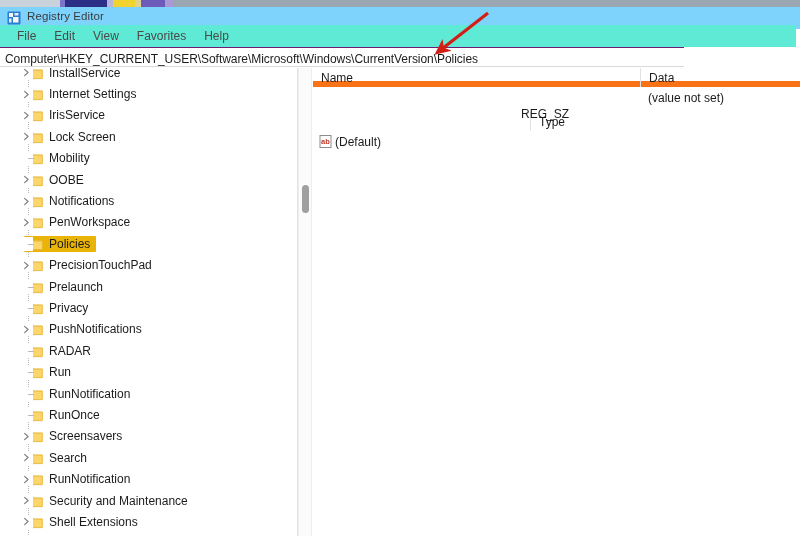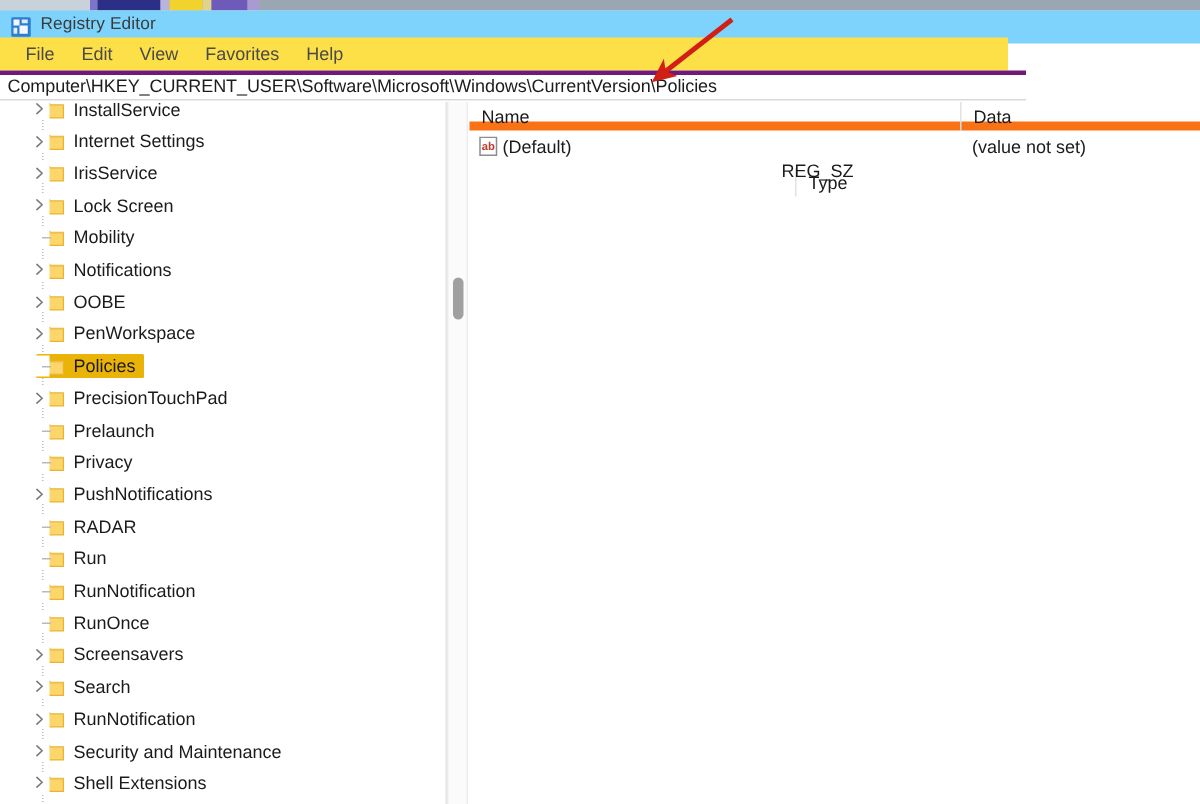--- a/index.html
+++ b/index.html
@@ -48,44 +48,44 @@
     font-size: 11.5px;
     color: #3b3b3b;
     letter-spacing: .1px;
     white-space: nowrap;
   }
 
   
   .menubar {
     position: absolute;
     top: 25px; left: 0;
-    width: 672px; height: 22px;
-    background: #fde047;
+    width: 796px; height: 22px;
+    background: #5eead4;
     display: flex;
     align-items: center;
     padding-left: 8px;
   }
   .menu-item {
     font-size: 12px;
     color: #4a4a4a;
     padding: 2px 9px;
     white-space: nowrap;
     cursor: default;
   }
 
   
   .addressbar {
     position: absolute;
     top: 47px; left: 0;
     width: 684px; height: 20px;
     background: #ffffff;
-    border-top: 3px solid #701a75;
+    border-top: 1px solid #701a75;
     border-bottom: 1px solid #d9d9d9;
     display: flex;
-    align-items: flex-start;
+    align-items: flex-end;
   }
   .address-text {
     font-size: 12px;
     color: #1c1c1c;
     padding-left: 5px;
     white-space: nowrap;
     letter-spacing: -0.05px;
   }
 
   
@@ -376,37 +376,37 @@
               <path d="M2.6,1.3 L6.1,4.5 L2.6,7.7" fill="none" stroke="#7a7a7a" stroke-width="1.1" stroke-linecap="round" stroke-linejoin="round"></path>
             </svg>
           </span>
           <span class="hit">
             <span class="folder">
               <svg width="17" height="14" viewBox="0 0 17 14">
                 <path d="M0.5,2.2 L0.5,12.6 L16.3,12.6 L16.3,4.0 L7.6,4.0 L6.2,2.2 Z" fill="#fcd56b" stroke="#e8b52f" stroke-width="0.9" stroke-linejoin="round"></path>
                 <path d="M0.5,4.2 L16.3,4.2" stroke="#efc45a" stroke-width="0.8"></path>
               </svg>
             </span>
+            <span class="tree-label">OOBE</span>
+          </span>
+        </div>
+        <div class="tree-row">
+          <span class="twisty">
+            <svg width="9" height="9" viewBox="0 0 9 9">
+              <path d="M2.6,1.3 L6.1,4.5 L2.6,7.7" fill="none" stroke="#7a7a7a" stroke-width="1.1" stroke-linecap="round" stroke-linejoin="round"></path>
+            </svg>
+          </span>
+          <span class="hit">
+            <span class="folder">
+              <svg width="17" height="14" viewBox="0 0 17 14">
+                <path d="M0.5,2.2 L0.5,12.6 L16.3,12.6 L16.3,4.0 L7.6,4.0 L6.2,2.2 Z" fill="#fcd56b" stroke="#e8b52f" stroke-width="0.9" stroke-linejoin="round"></path>
+                <path d="M0.5,4.2 L16.3,4.2" stroke="#efc45a" stroke-width="0.8"></path>
+              </svg>
+            </span>
             <span class="tree-label">Notifications</span>
-          </span>
-        </div>
-        <div class="tree-row">
-          <span class="twisty">
-            <svg width="9" height="9" viewBox="0 0 9 9">
-              <path d="M2.6,1.3 L6.1,4.5 L2.6,7.7" fill="none" stroke="#7a7a7a" stroke-width="1.1" stroke-linecap="round" stroke-linejoin="round"></path>
-            </svg>
-          </span>
-          <span class="hit">
-            <span class="folder">
-              <svg width="17" height="14" viewBox="0 0 17 14">
-                <path d="M0.5,2.2 L0.5,12.6 L16.3,12.6 L16.3,4.0 L7.6,4.0 L6.2,2.2 Z" fill="#fcd56b" stroke="#e8b52f" stroke-width="0.9" stroke-linejoin="round"></path>
-                <path d="M0.5,4.2 L16.3,4.2" stroke="#efc45a" stroke-width="0.8"></path>
-              </svg>
-            </span>
-            <span class="tree-label">OOBE</span>
           </span>
         </div>
         <div class="tree-row">
           <span class="twisty">
             <svg width="9" height="9" viewBox="0 0 9 9">
               <path d="M2.6,1.3 L6.1,4.5 L2.6,7.7" fill="none" stroke="#7a7a7a" stroke-width="1.1" stroke-linecap="round" stroke-linejoin="round"></path>
             </svg>
           </span>
           <span class="hit">
             <span class="folder">
@@ -624,21 +624,21 @@
     <div class="tree-thumb"></div>
   </div>
 
   <div class="values-pane">
     <div class="vheader">
       <div class="vcol" style="left:0px;width:217px;">Name</div>
       <div class="vcol" style="left:217px;width:110px;margin-top:44px;">Type</div>
       <div class="vcol" style="left:327px;width:160px;">Data</div>
     </div>
     <div class="vrow">
-      <div class="vcell" style="left:6px;width:211px;">
+      <div class="vcell" style="left:6px;width:211px;margin-top:44px;">
         <span class="val-icon">
           <svg width="13" height="13" viewBox="0 0 13 13">
             <rect x="1" y="0.5" width="11" height="12" fill="#ffffff" stroke="#8d8d8d" stroke-width="1"></rect>
             <text x="6.5" y="9.2" font-size="7.5" font-family="Liberation Sans, sans-serif" font-weight="bold" fill="#c0392b" text-anchor="middle">ab</text>
           </svg>
         </span>
         <span>(Default)</span>
       </div>
       <div class="vcell" style="left:208px;width:102px;margin-top:16px;">REG_SZ</div>
       <div class="vcell" style="left:335px;width:150px;">(value not set)</div>

